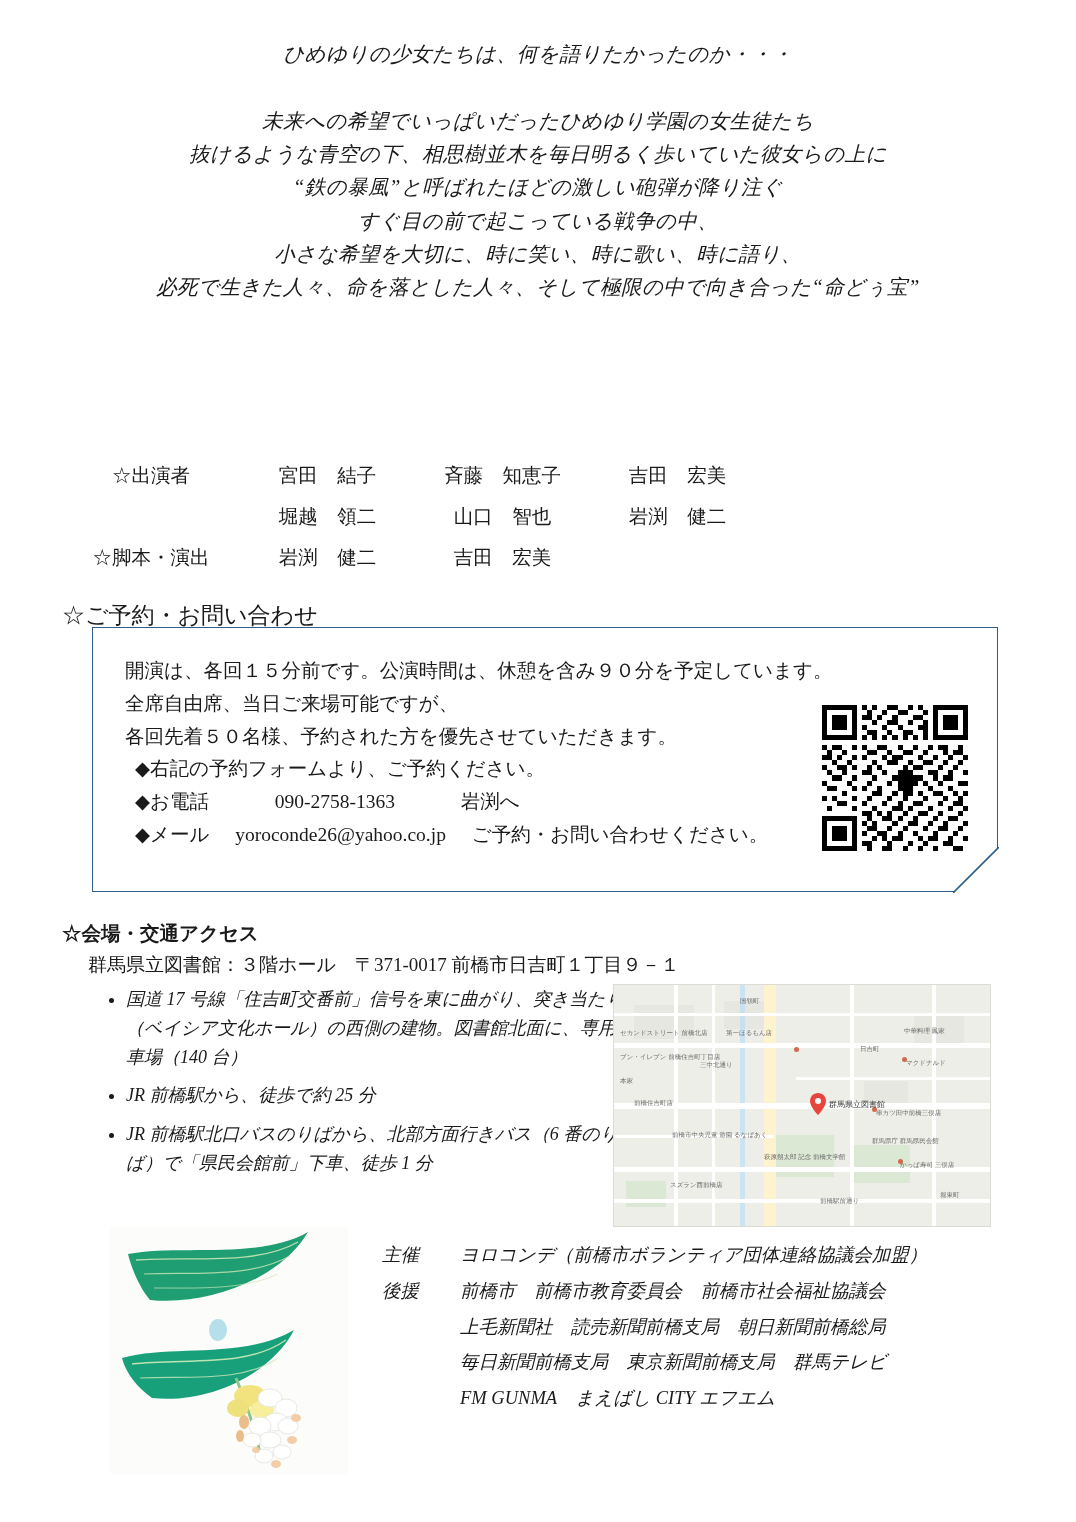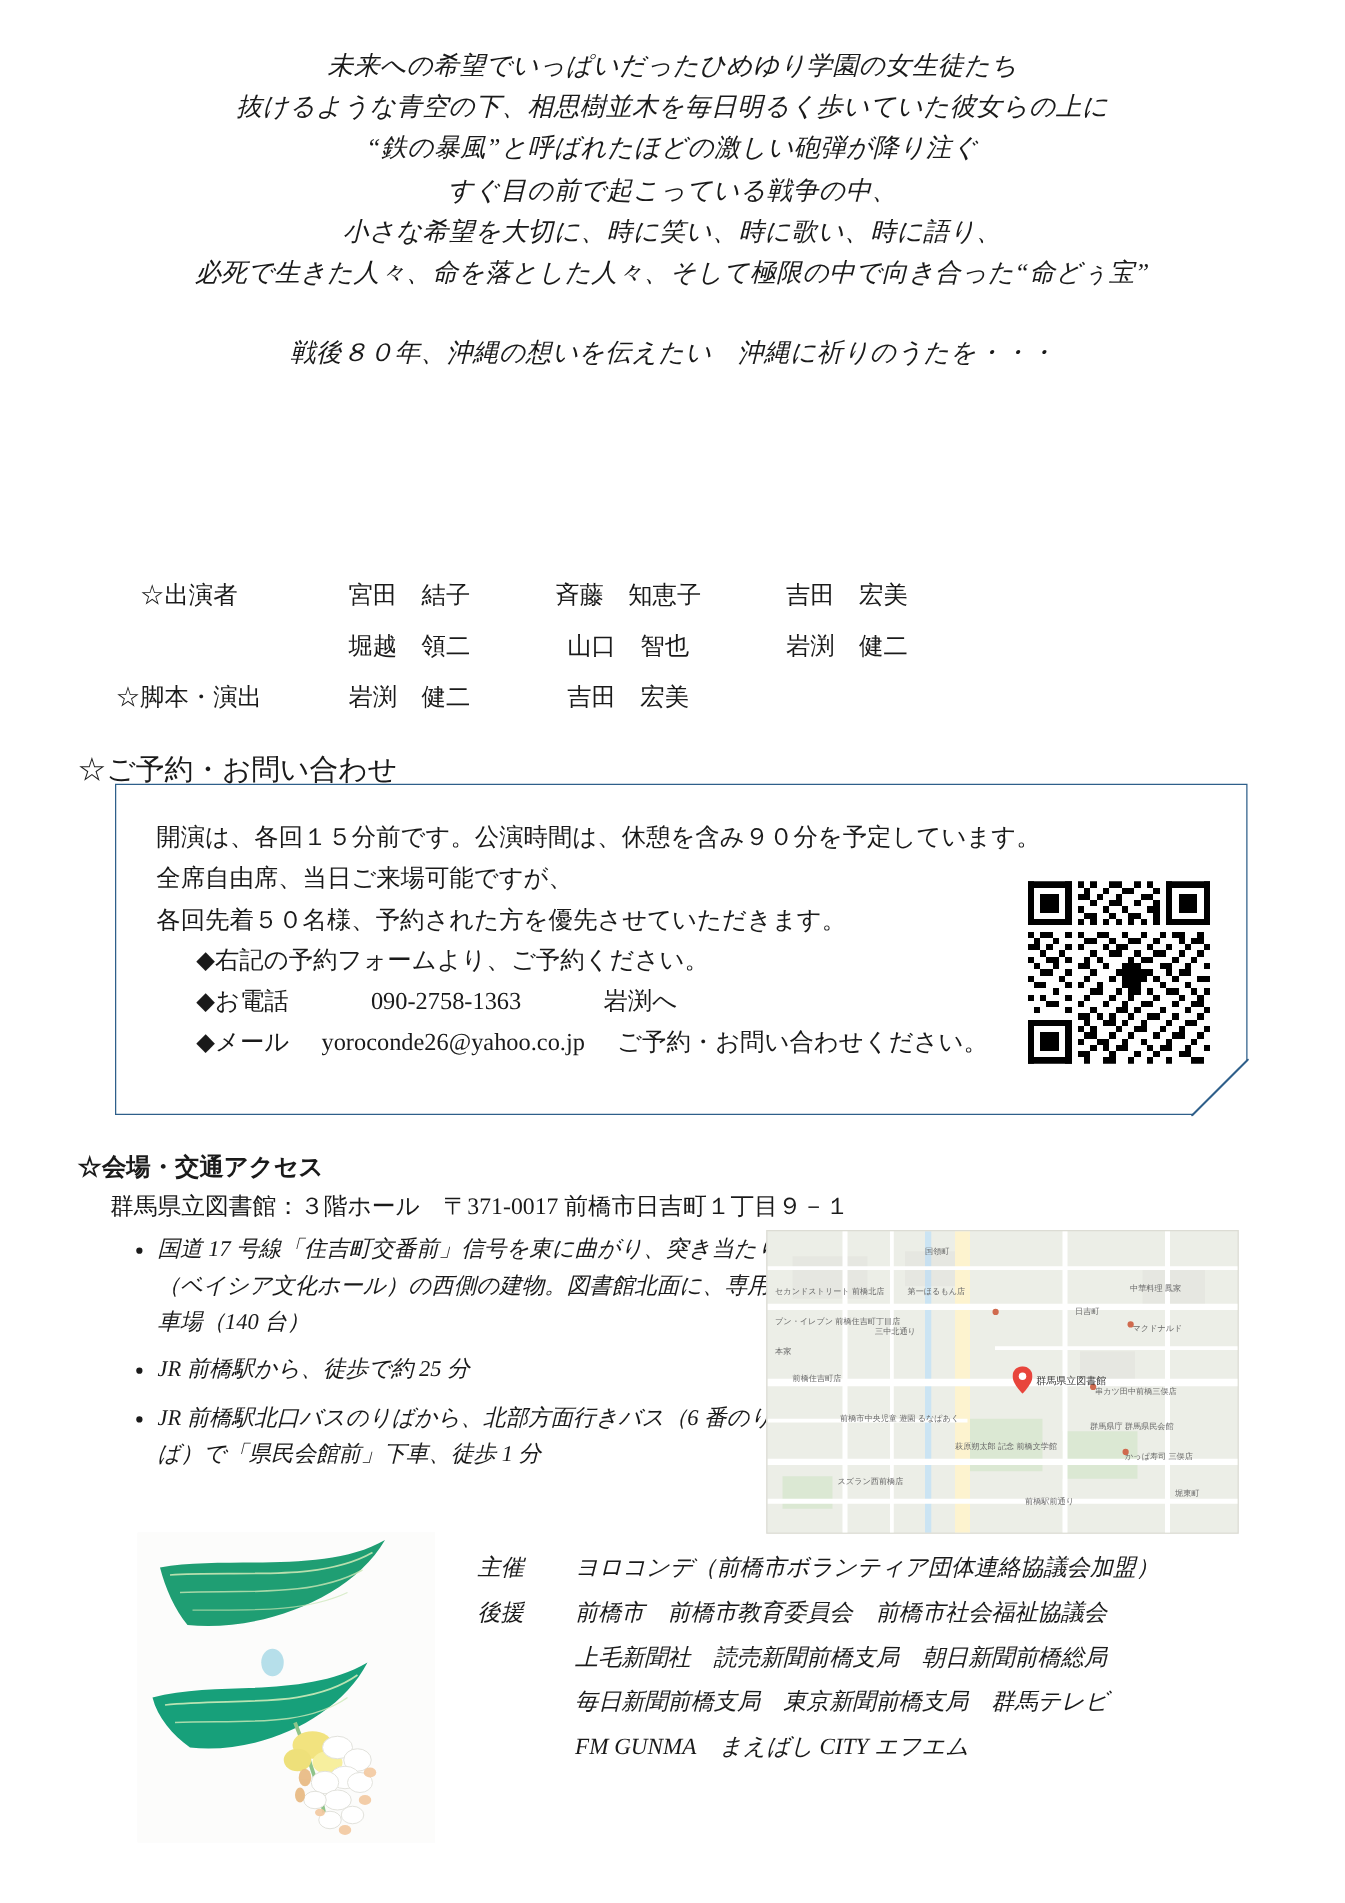--- a/index.html
+++ b/index.html
@@ -82,21 +82,21 @@
   }
   .corner-svg { position:absolute; right:-2px; bottom:-2px; }
   .resv-text {
     position: absolute;
     left: 125px;
     top: 655px;
     font-size: 19.5px;
     line-height: 1.68;
     width: 740px;
   }
-  .resv-text .bullet-line { margin-left: 32px; }
+  .resv-text .bullet-line { margin-left: 10px; }
   .mono-space { display: inline-block; width: 56px; }
   .mail-gap { display: inline-block; width: 16px; }
 
   
   .qr {
     position: absolute;
     left: 822px;
     top: 705px;
     width: 146px;
     height: 146px;
@@ -200,29 +200,29 @@
   .credits table { border-collapse: collapse; }
   .credits td { vertical-align: top; padding: 0 0 4px 0; white-space: nowrap; }
   .credits .lab { width: 78px; }
 </style>
 </head>
 <body>
 
 <div class="page">
 
   <div class="intro">
+    <div class="intro-lead">ひめゆりの少女たちは、何を語りたかったのか・・・</div>
     <div class="intro-body">
       <div>未来への希望でいっぱいだったひめゆり学園の女生徒たち</div>
       <div>抜けるような青空の下、相思樹並木を毎日明るく歩いていた彼女らの上に</div>
       <div>“鉄の暴風”と呼ばれたほどの激しい砲弾が降り注ぐ</div>
       <div>すぐ目の前で起こっている戦争の中、</div>
       <div>小さな希望を大切に、時に笑い、時に歌い、時に語り、</div>
       <div>必死で生きた人々、命を落とした人々、そして極限の中で向き合った“命どぅ宝”</div>
     </div>
-    <div class="intro-tail">戦後８０年、沖縄の想いを伝えたい　沖縄に祈りのうたを・・・</div>
   </div>
 
   <div class="cast section">
     <table>
       <tbody>
           <tr>
         <td class="lbl">☆出演者</td>
         <td class="c1">宮田　結子</td>
         <td class="c2">斉藤　知恵子</td>
         <td class="c3">吉田　宏美</td>

